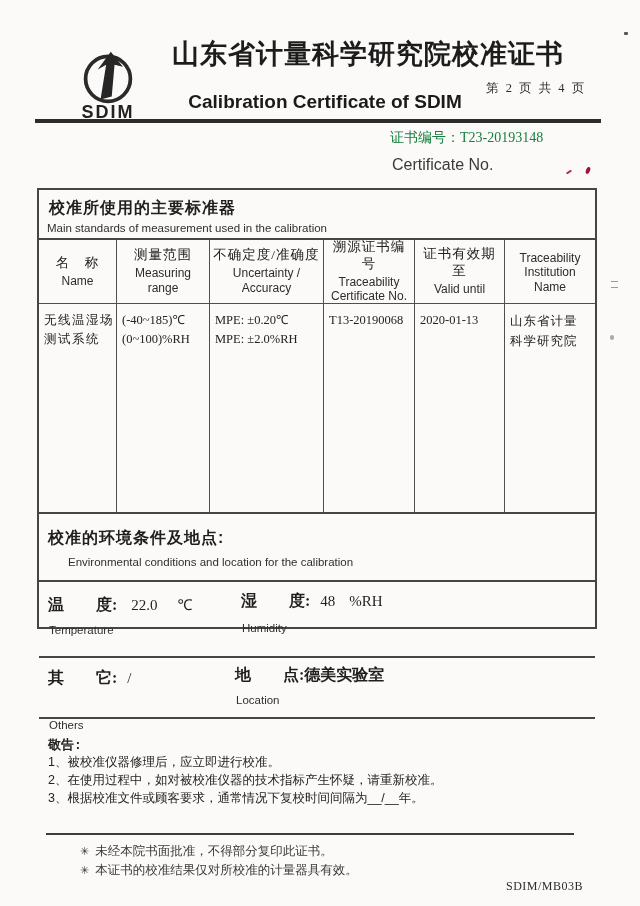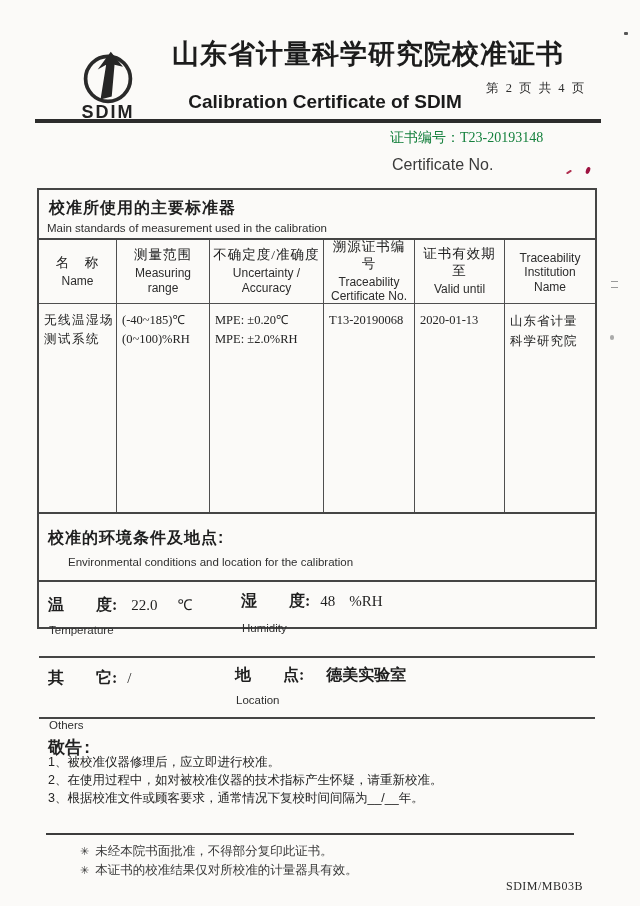--- a/index.html
+++ b/index.html
@@ -47,23 +47,23 @@
   .env-cn { position:absolute; font-size:16px; font-weight:700; color:#1f1f1f; white-space:nowrap; }
   .env-en { position:absolute; font-family:"Liberation Sans", sans-serif; font-size:11.5px; color:#2f2f2f; }
   .t-cn { left:9px; top:404px; } .t-en { left:10px; top:434px; }
   .h-cn { left:202px; top:401px; } .h-en { left:203px; top:432px; }
   .o-cn { left:9px; top:478px; } .o-en { left:10px; top:506px;margin-top:23px; }
   .l-cn { left:196px; top:475px; } .l-en { left:197px; top:504px; }
   .env-val { margin-left:14px; font-weight:400; font-size:15px; }
   .env-unit { margin-left:20px; font-weight:400; font-size:15px; }
   .env-val2 { margin-left:10px; font-weight:400; font-size:15px; }
   .env-unit2 { margin-left:14px; font-weight:400; font-size:15px; }
-  .env-loc { margin-left:22px; font-size:16px; }
+  .env-loc { margin-left:0; font-size:16px; }
   
-  .notice-title { position:absolute; left:9px; top:546px; font-size:17px; font-weight:700; font-family:Liberation Mono, monospace; color:#222; }
+  .notice-title { position:absolute; left:9px; top:546px; font-size:13px; font-weight:700; font-family:Liberation Mono, monospace; color:#222; }
   .notice-item { position:absolute; left:9px; font-size:12.5px; font-family:"Liberation Sans", sans-serif; color:#242424; white-space:nowrap; }
   .n1 { top:564px; } .n2 { top:582px; } .n3 { top:600px; }
   
   .foot-rule { position:absolute; left:46px; top:833px; width:528px; height:2px; background:#3c3c3c; }
   .footnote { position:absolute; left:80px; font-size:12.5px; color:#383838; white-space:nowrap; }
   .f1 { top:843px; } .f2 { top:862px; }
   .fn-marker { margin-right:6px; font-size:11px; }
   .doc-code { position:absolute; left:506px; top:879px; font-size:12px; color:#2c2c2c; letter-spacing:0.5px; }
   
   .speck { position:absolute; }

